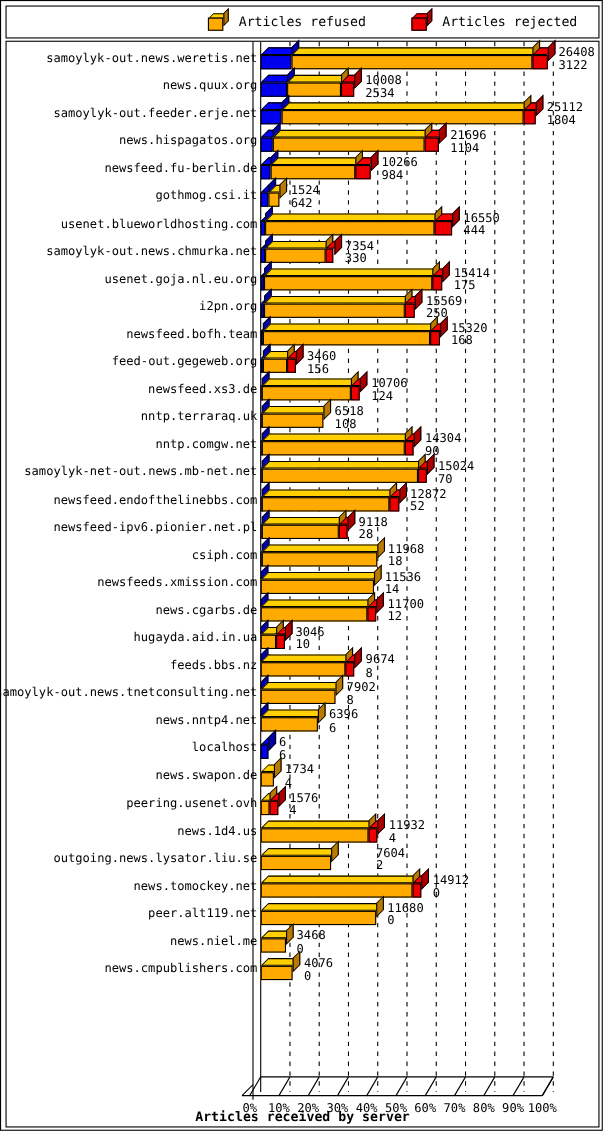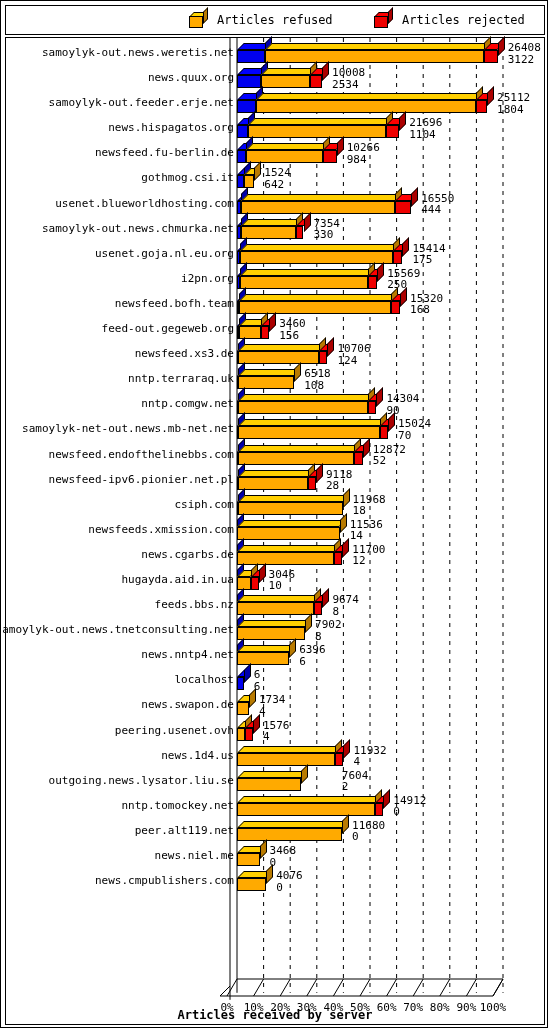--- a/index.html
+++ b/index.html
@@ -726,21 +726,21 @@
               <div class="segside" style="left: 70.84px; background: rgb(184, 122, 0);"></div>
               <div class="seg" style="left: 7px; width: 63.84px; background: rgb(255, 170, 0);"></div>
             </div>
             <div class="vals" style="left: 80.84px; margin-left: 31px;">
               <span>7604</span>
               <span>2</span>
             </div>
           </div>
         </div>
         <div class="row">
-          <div class="rowlabel">nntp.tomockey.net</div>
+          <div class="rowlabel">news.tomockey.net</div>
           <div class="barwrap">
             <div style="position: absolute; left: 0px; top: 0px;">
               <div class="segtop" style="left: 7px; width: 138.32px; background: rgb(255, 207, 0);"></div>
               <div class="segside" style="left: 145.32px; background: rgb(184, 122, 0);"></div>
               <div class="seg" style="left: 7px; width: 138.32px; background: rgb(255, 170, 0);"></div>
             </div>
             <div style="position: absolute; left: 0px; top: 0px;">
               <div class="segtop" style="left: 145.32px; width: 7.98px; background: rgb(255, 0, 0);"></div>
               <div class="segside" style="left: 153.3px; background: rgb(171, 0, 0);"></div>
               <div class="seg" style="left: 145.32px; width: 7.98px; background: rgb(238, 0, 0);"></div>

